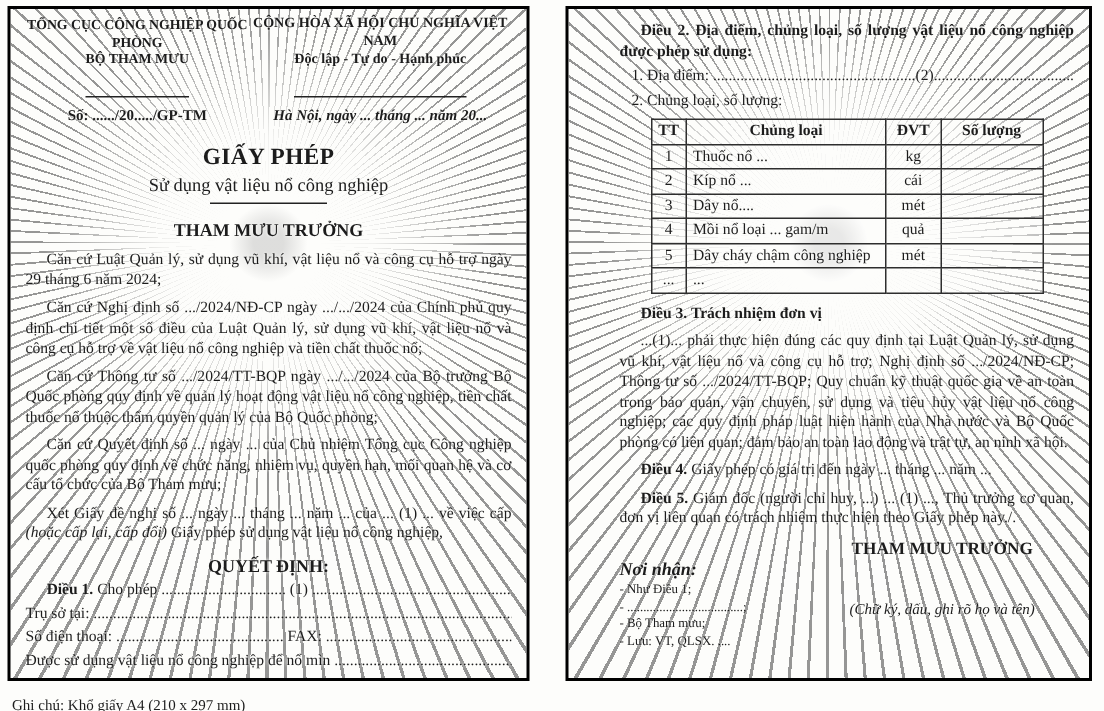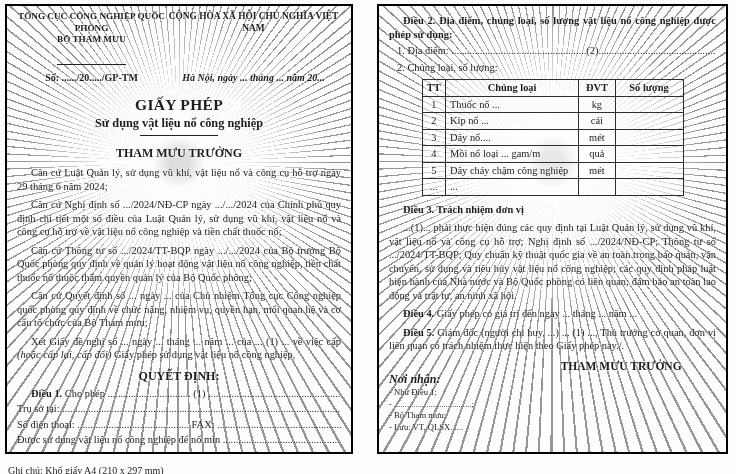--- a/index.html
+++ b/index.html
@@ -6,41 +6,41 @@
   .canvas{
     position:relative;width:736px;height:474px;overflow:hidden;
     background:#fdfdfb;color:#1c1c1c;
     font-family:"Liberation Serif","DejaVu Serif",serif;
   }
   .page{
     position:absolute;top:4px;height:450px;border:2px solid #000000;
     background:#fdfdfb;box-sizing:border-box;overflow:hidden;
   }
   .page-left{left:5px;width:348px;}
-  .page-right{left:377px;width:351px;}
+  .page-right{left:377px;width:351px;padding-left:24px;}
   
   .rays{
     position:absolute;inset:0;pointer-events:none;
     background:
       radial-gradient(circle at 50% 35%, rgba(150,150,150,.30) 0 10px, rgba(150,150,150,0) 26px),
       radial-gradient(circle at 50% 35%, #fdfdfb 0 34px, rgba(253,253,251,.88) 70px, rgba(253,253,251,0) 150px),
       repeating-conic-gradient(from 0deg at 50% 35%, rgba(55,55,55,.52) 0deg .42deg, rgba(255,255,255,0) .42deg 2.5deg);
   }
   .content{position:relative;z-index:1;padding:5px 10px 4px 10px;font-size:10.4px;line-height:1.3;}
   .content *{text-shadow:0 0 2px rgba(253,253,251,.9),0 0 3px rgba(253,253,251,.8);}
   .hdr{display:flex;}
   .hdr-col{text-align:center;font-weight:bold;}
   .hdr-issuer{width:46%;font-size:9.2px;line-height:1.25;}
   .hdr-nation{width:54%;font-size:9.4px;line-height:1.25;}
   .u{display:inline-block;border-bottom:1px solid #222;padding-bottom:18px;}
   .numdate{display:flex;margin-top:6px;font-size:10px;font-weight:bold;}
   .numdate .num{width:46%;text-align:center;}
   .numdate .dt{width:54%;text-align:center;font-style:italic;}
   .doc-title{text-align:center;font-weight:bold;font-size:15.5px;margin-top:11px;letter-spacing:.3px;}
-  .doc-sub{text-align:center;font-weight:bold;font-size:12.3px;margin-top:1px;}
+  .doc-sub{text-align:center;font-weight:normal;font-size:12.3px;margin-top:1px;}
   .title-rule{width:78px;border-top:1px solid #222;margin:3px auto 0 auto;height:0;}
   .authority{text-align:center;font-weight:bold;font-size:12px;margin-top:10px;}
   .para{text-align:justify;text-indent:14px;margin-top:5px;}
   .decision{text-align:center;font-weight:bold;font-size:12px;margin-top:7px;}
   .art-line{white-space:nowrap;overflow:hidden;margin-top:2px;}
   .art-first{text-indent:14px;}
   b.lbl{font-weight:bold;}
   .it{font-style:italic;}
   .dotline{white-space:nowrap;overflow:hidden;letter-spacing:.5px;margin-top:3px;}
   .footnote{position:absolute;left:8px;top:465px;font-size:10px;z-index:2;white-space:nowrap;}
@@ -67,20 +67,21 @@
     <div class="rays"></div>
     <div class="content">
 
       <div class="hdr">
         <div class="hdr-col hdr-issuer">
           <div>TỔNG CỤC CÔNG NGHIỆP QUỐC PHÒNG</div>
           <div><span class="u">BỘ THAM MƯU</span></div>
         </div>
         <div class="hdr-col hdr-nation">
           <div>CỘNG HÒA XÃ HỘI CHỦ NGHĨA VIỆT NAM</div>
+          <div><span class="u">Độc lập - Tự do - Hạnh phúc</span></div>
         </div>
       </div>
 
       <div class="numdate">
         <div class="num">Số: ....../20...../GP-TM</div>
         <div class="dt">Hà Nội, ngày ... tháng ... năm 20...</div>
       </div>
 
       <div class="doc-title">GIẤY PHÉP</div>
       <div class="doc-sub">Sử dụng vật liệu nổ công nghiệp</div>
@@ -178,20 +179,21 @@
       <div class="sig-area">
         <div class="recip">
           <div class="recip-label">Nơi nhận:</div>
           <div>- Như Điều 1;</div>
           <div>- ....................................;</div>
           <div>- Bộ Tham mưu;</div>
           <div>- Lưu: VT, QLSX. ....</div>
         </div>
         <div class="sigblock">
           <div class="sig-title">THAM MƯU TRƯỞNG</div>
+          <div class="sig-note">(Chữ ký, dấu, ghi rõ họ và tên)</div>
         </div>
       </div>
 
     </div>
   </div>
 
   <div class="footnote">Ghi chú: Khổ giấy A4 (210 x 297 mm)</div>
 
 </div>
 

